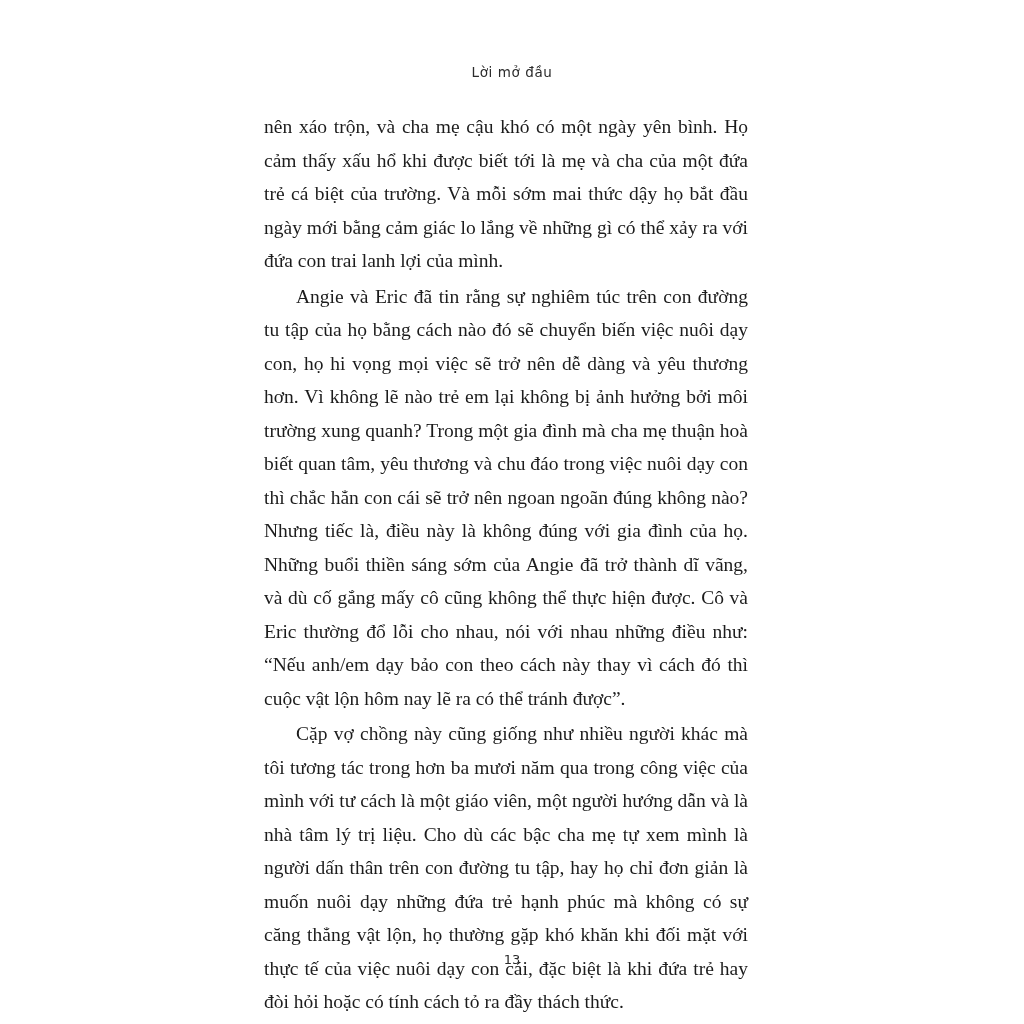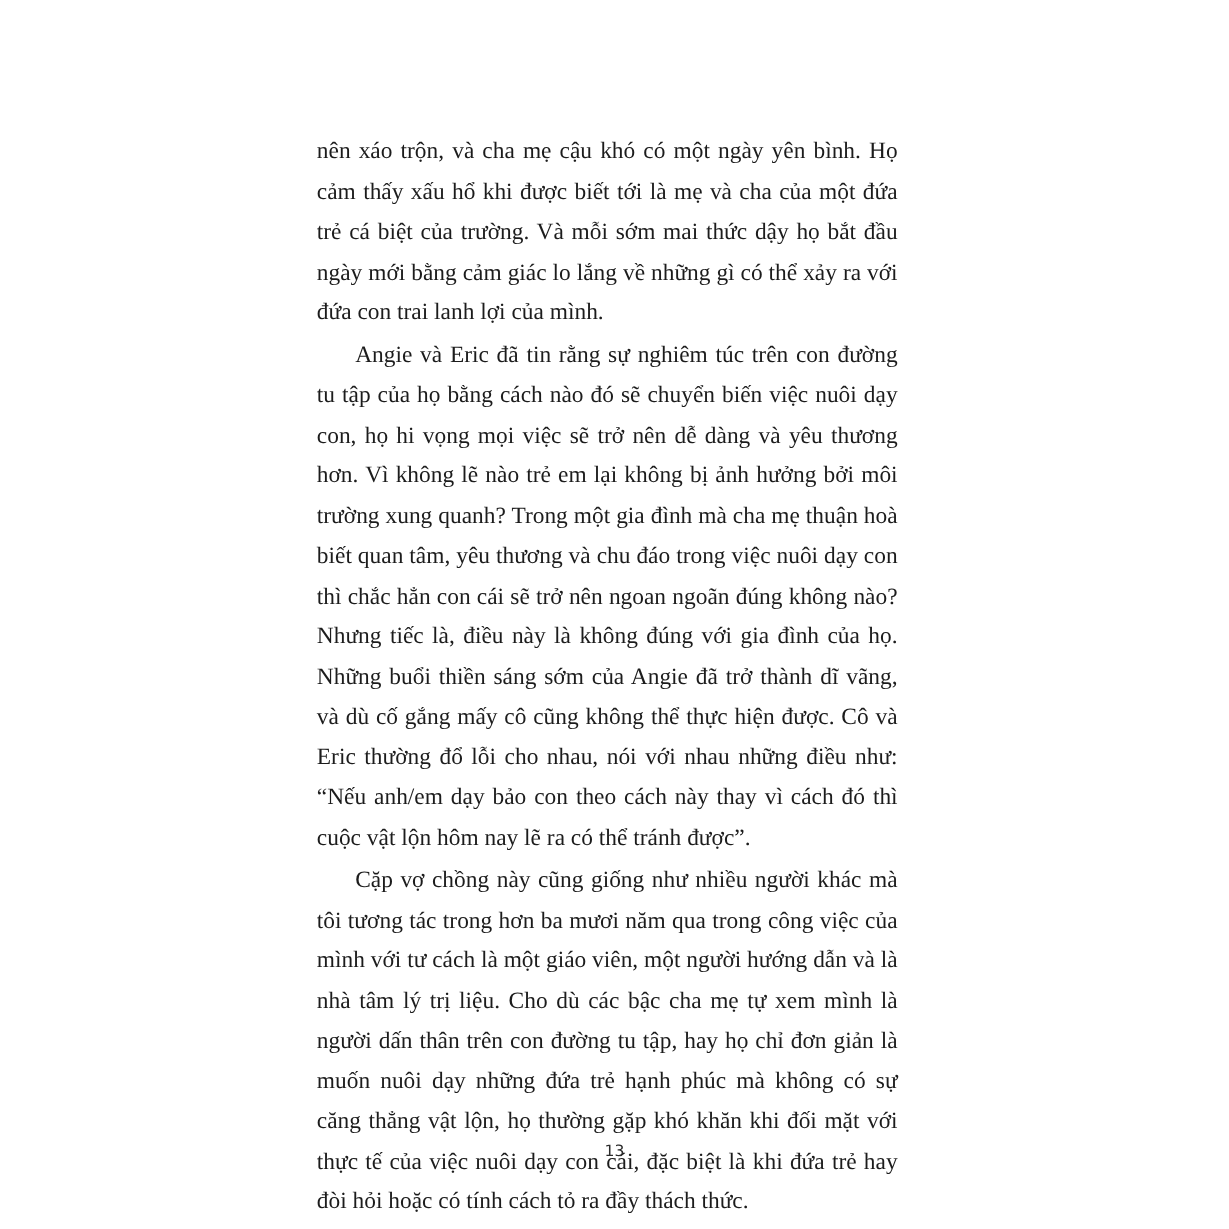--- a/index.html
+++ b/index.html
@@ -60,20 +60,21 @@
     font-family: "DejaVu Sans", sans-serif;
     font-size: 13px;
     color: #2b2b2b;
   }
 </style>
 </head>
 <body>
 
 <div class="page">
 
+  <div class="running-head">Lời mở đầu</div>
 
   <div class="text-column">
     <p class="para">nên xáo trộn, và cha mẹ cậu khó có một ngày yên bình. Họ cảm thấy xấu hổ khi được biết tới là mẹ và cha của một đứa trẻ cá biệt của trường. Và mỗi sớm mai thức dậy họ bắt đầu ngày mới bằng cảm giác lo lắng về những gì có thể xảy ra với đứa con trai lanh lợi của mình.</p>
     <p class="para">Angie và Eric đã tin rằng sự nghiêm túc trên con đường tu tập của họ bằng cách nào đó sẽ chuyển biến việc nuôi dạy con, họ hi vọng mọi việc sẽ trở nên dễ dàng và yêu thương hơn. Vì không lẽ nào trẻ em lại không bị ảnh hưởng bởi môi trường xung quanh? Trong một gia đình mà cha mẹ thuận hoà biết quan tâm, yêu thương và chu đáo trong việc nuôi dạy con thì chắc hẳn con cái sẽ trở nên ngoan ngoãn đúng không nào? Nhưng tiếc là, điều này là không đúng với gia đình của họ. Những buổi thiền sáng sớm của Angie đã trở thành dĩ vãng, và dù cố gắng mấy cô cũng không thể thực hiện được. Cô và Eric thường đổ lỗi cho nhau, nói với nhau những điều như: “Nếu anh/em dạy bảo con theo cách này thay vì cách đó thì cuộc vật lộn hôm nay lẽ ra có thể tránh được”.</p>
     <p class="para">Cặp vợ chồng này cũng giống như nhiều người khác mà tôi tương tác trong hơn ba mươi năm qua trong công việc của mình với tư cách là một giáo viên, một người hướng dẫn và là nhà tâm lý trị liệu. Cho dù các bậc cha mẹ tự xem mình là người dấn thân trên con đường tu tập, hay họ chỉ đơn giản là muốn nuôi dạy những đứa trẻ hạnh phúc mà không có sự căng thẳng vật lộn, họ thường gặp khó khăn khi đối mặt với thực tế của việc nuôi dạy con cái, đặc biệt là khi đứa trẻ hay đòi hỏi hoặc có tính cách tỏ ra đầy thách thức.</p>
     <p class="para">Và ngay cả khi chúng ta có những đứa con tương đối dễ chịu, thì ngày này qua ngày khác các bậc cha mẹ vẫn phải thích nghi với việc đặt mong muốn và nhu cầu của con lên trên nhu cầu của bố mẹ. Từ những đêm mất ngủ đến những trận đánh</p>
   </div>
 
   <div class="folio">13</div>
 

